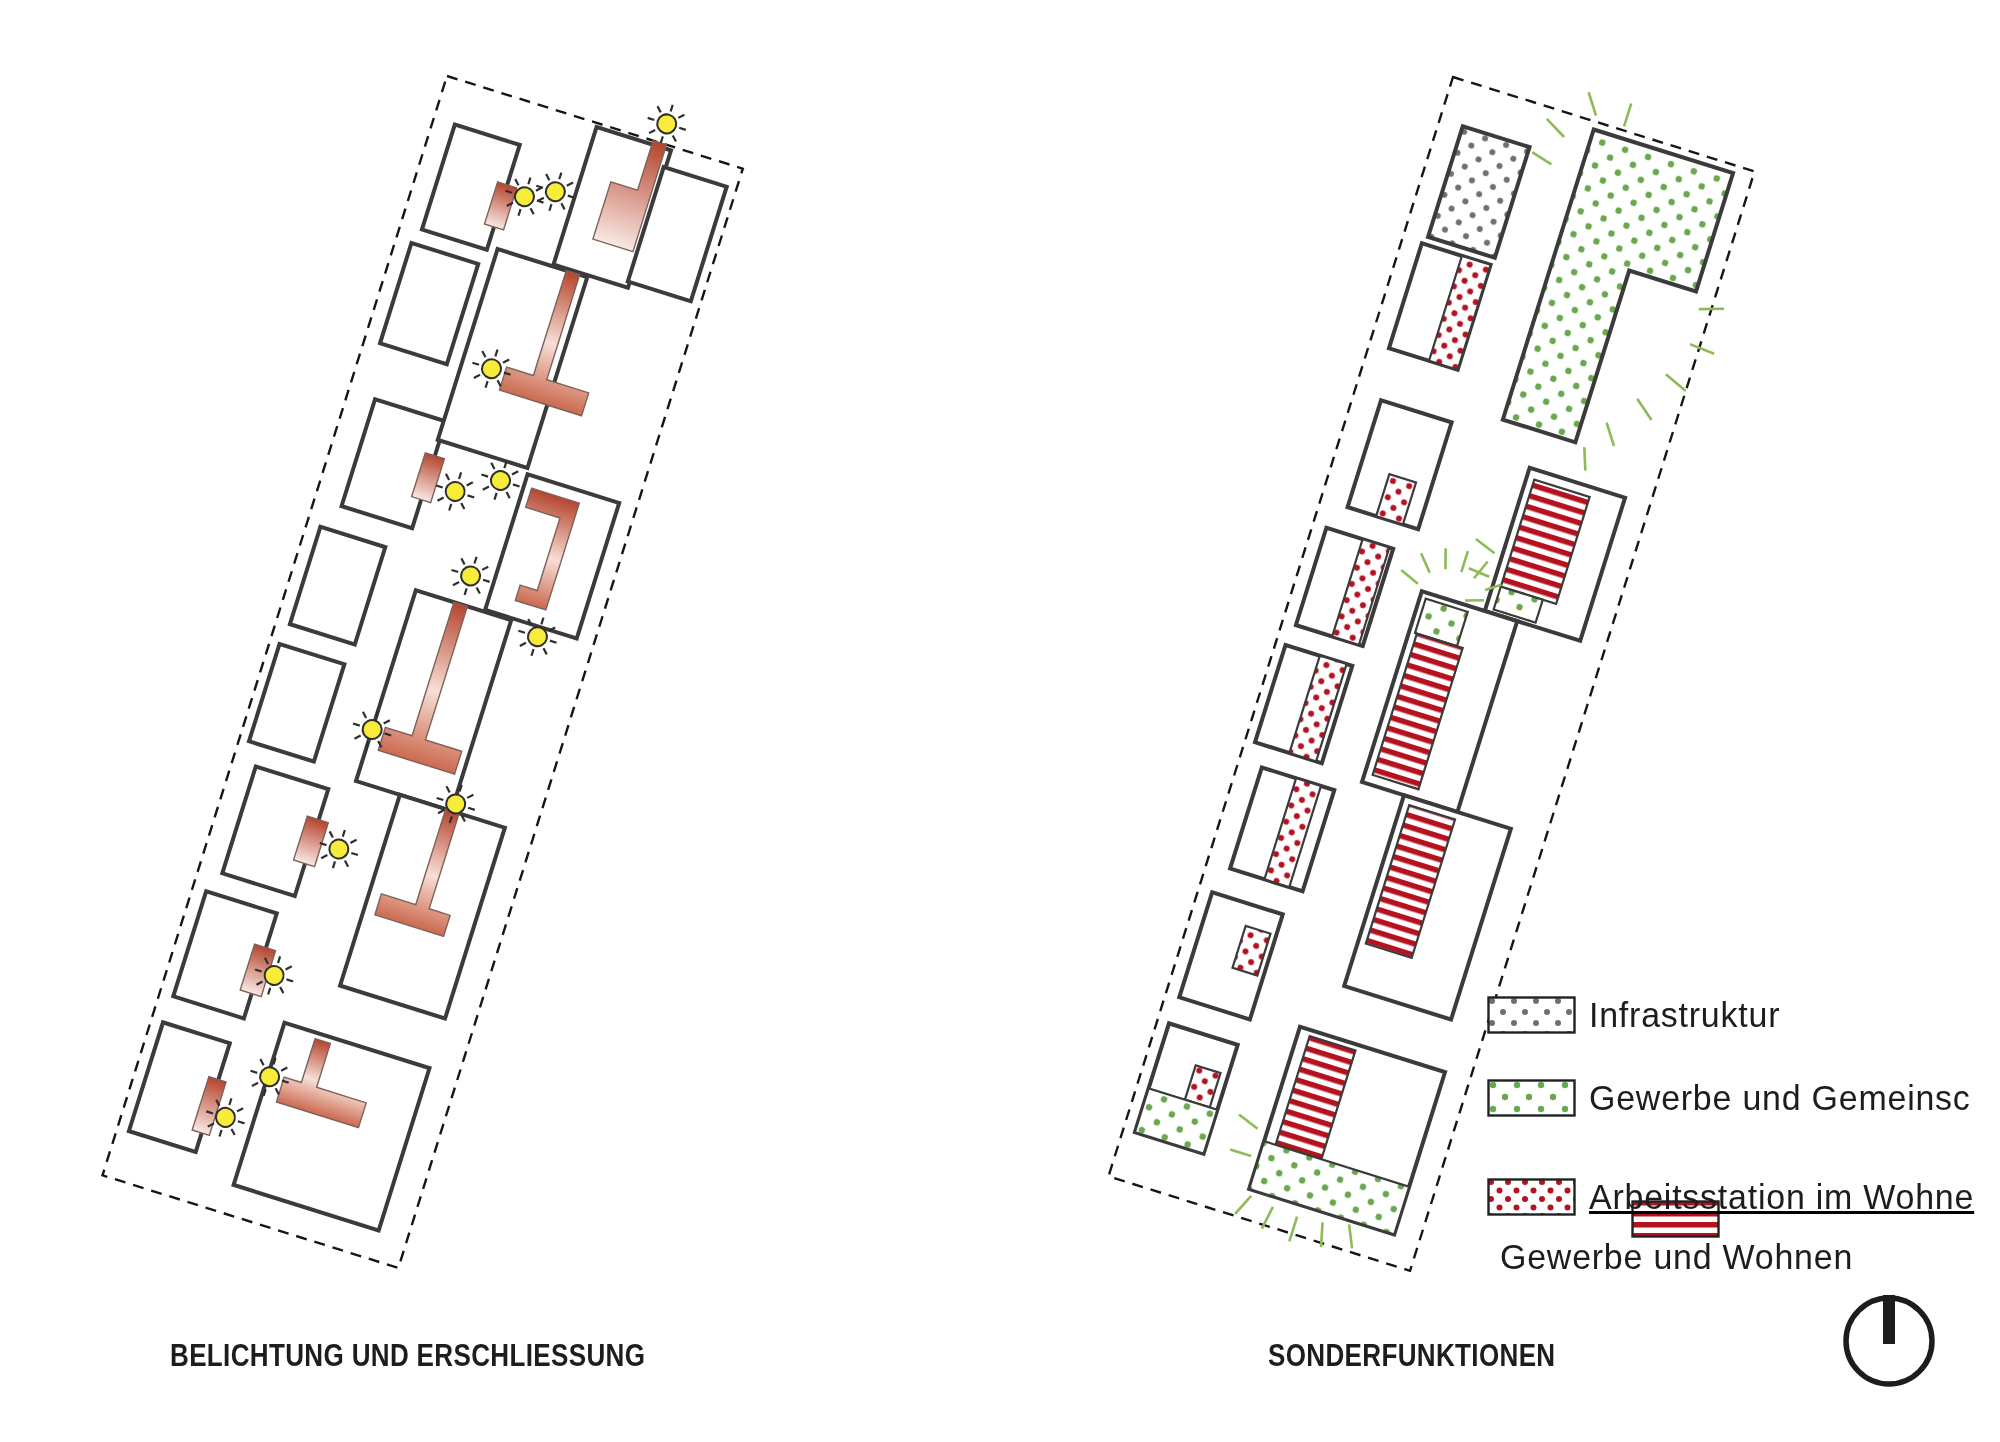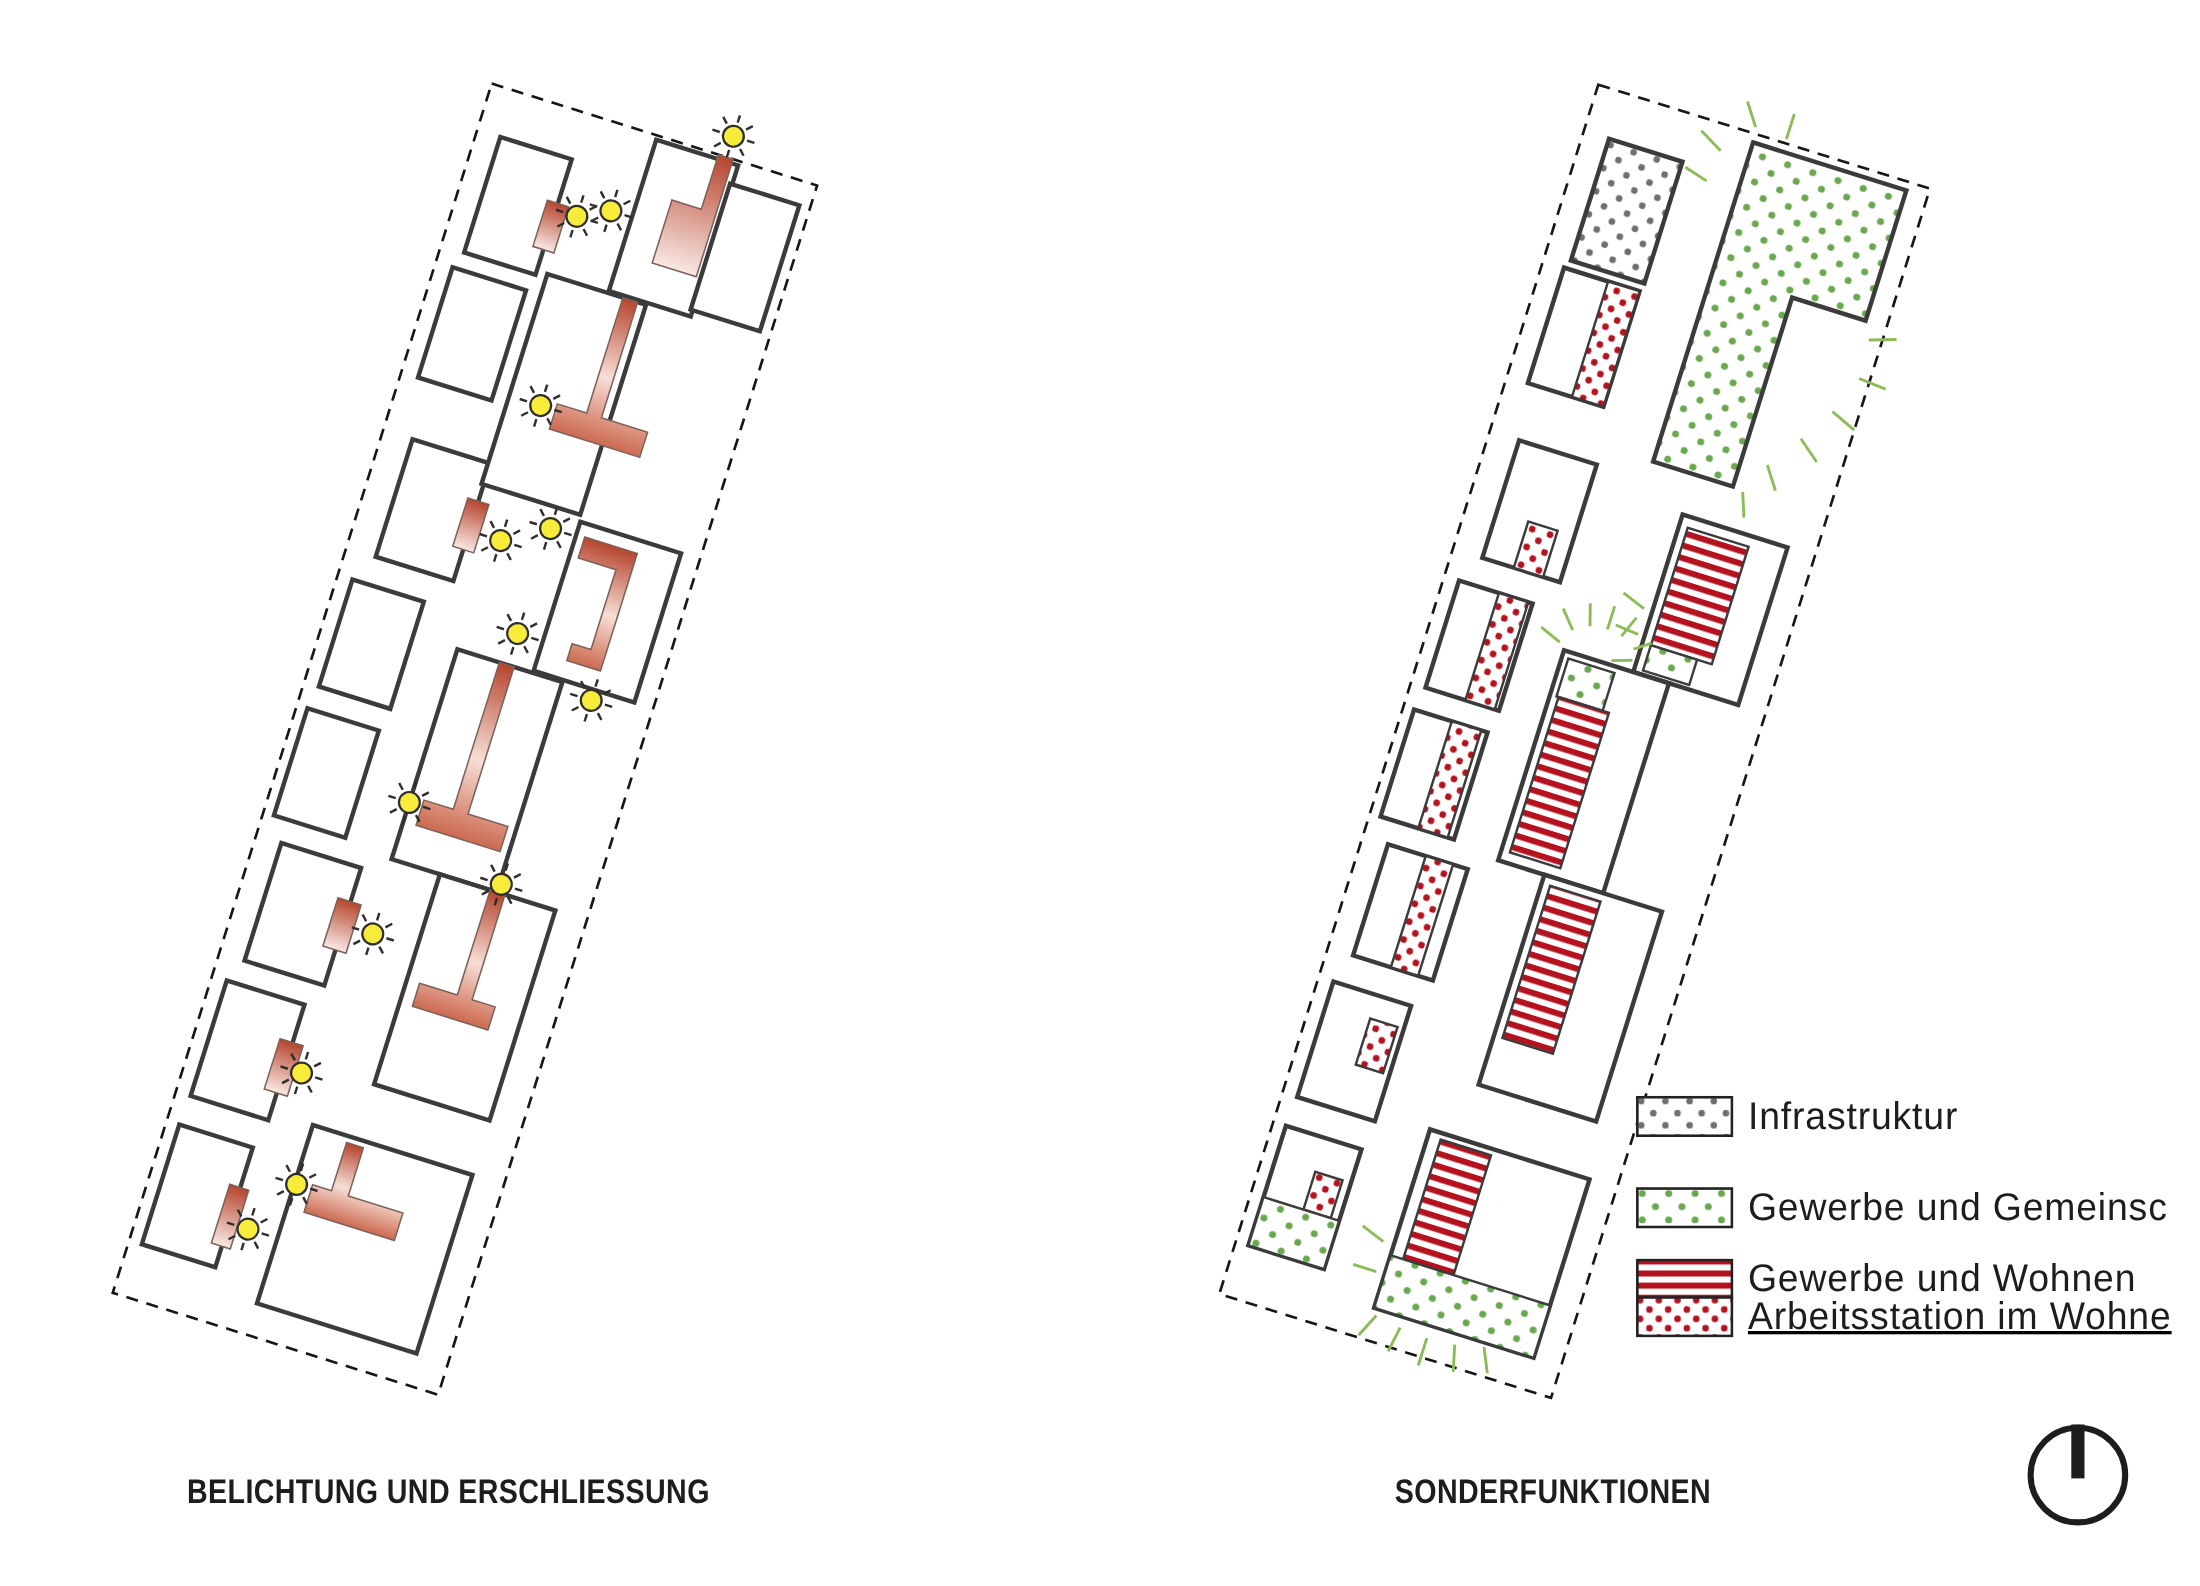--- a/index.html
+++ b/index.html
@@ -15,21 +15,21 @@
   }
   #title-left{left:170px;top:1338px;}
   #title-right{left:1268px;top:1338px;}
   .legend-row{position:absolute;left:1487px;display:flex;align-items:center;}
   .legend-row .swatch{flex:0 0 auto;}
   .legend-label{
     font-size:35px;letter-spacing:.8px;color:#1d1d1b;white-space:nowrap;
     margin-left:13px;line-height:38px;transform:scaleX(.97);transform-origin:0 50%;
   }
   #legend-row-0{top:996px;} #legend-row-1{top:1079px;}
-  #legend-row-2{top:1144px;} #legend-row-3{top:1178px;text-decoration:underline;}
+  #legend-row-2{top:1200px;flex-direction:column;} #legend-row-3{top:1178px;text-decoration:underline;}
   #north{position:absolute;left:1839px;top:1291px;}
 </style>
 </head>
 <body>
 
 <svg id="plans" width="2000" height="1442" viewBox="0 0 2000 1442">
   <defs>
     <linearGradient id="gradDown" x1="0" y1="0" x2="0" y2="1">
       <stop offset="0" stop-color="#b6452e"></stop>
         <stop offset="1" stop-color="#f9e9e4"></stop>

